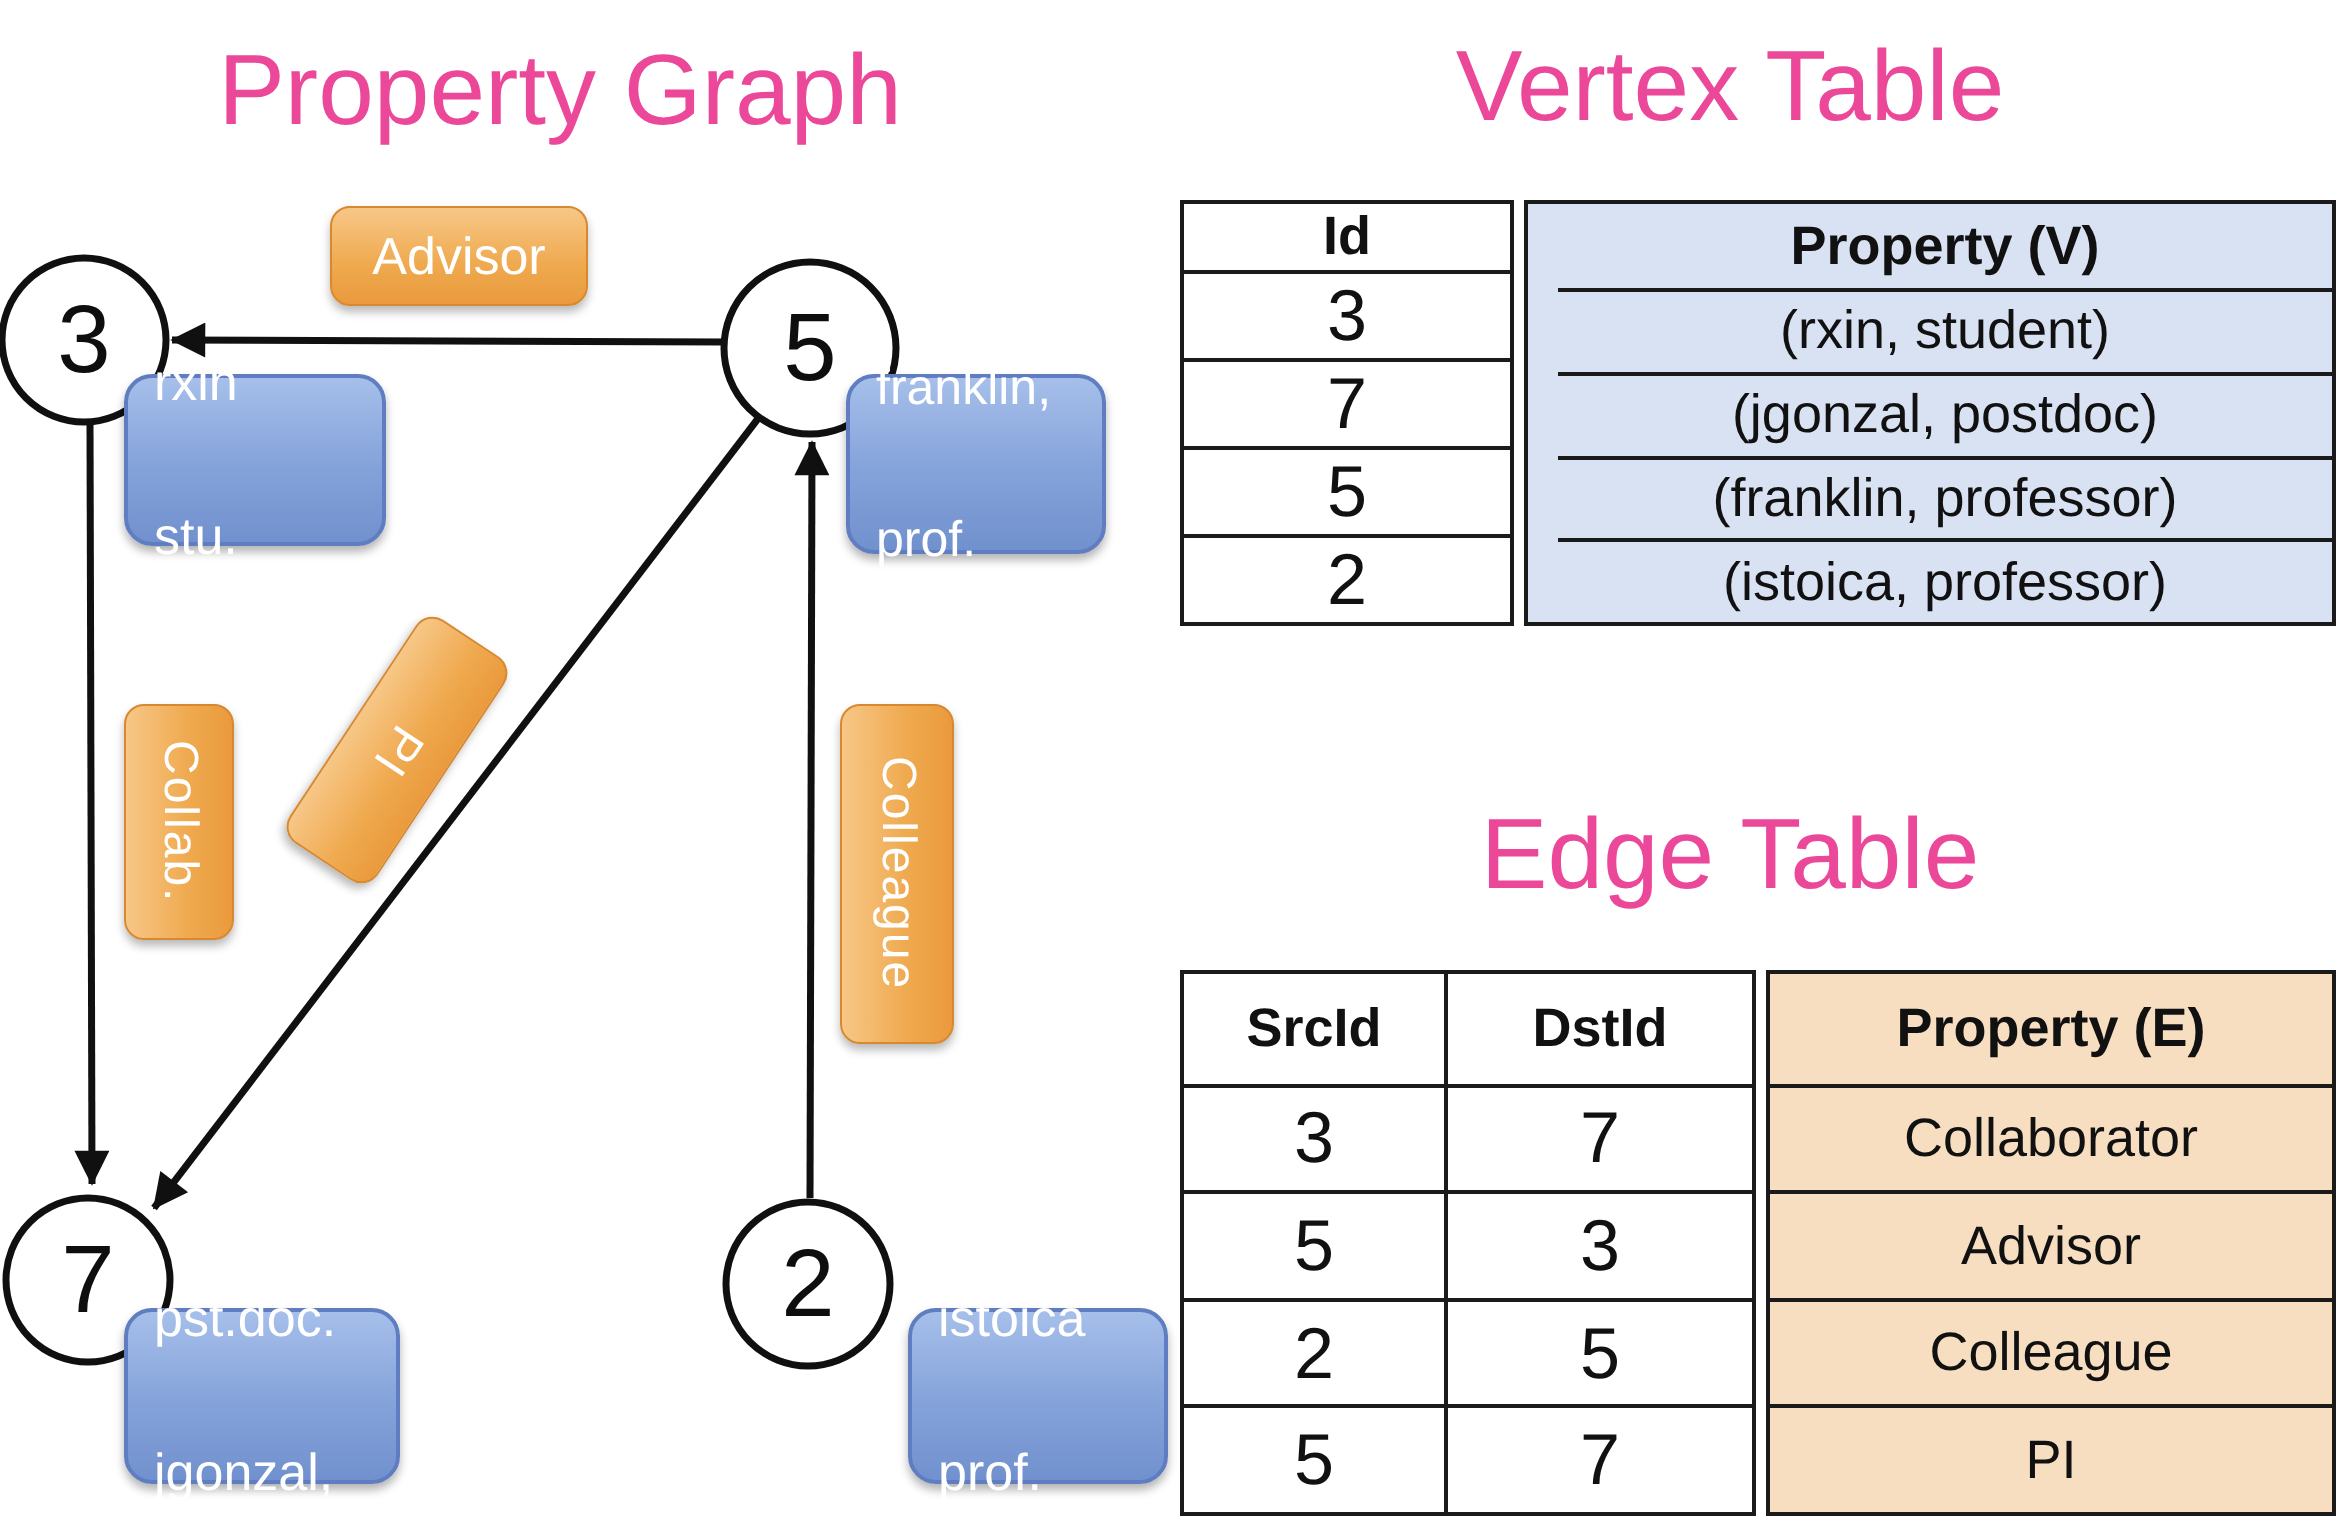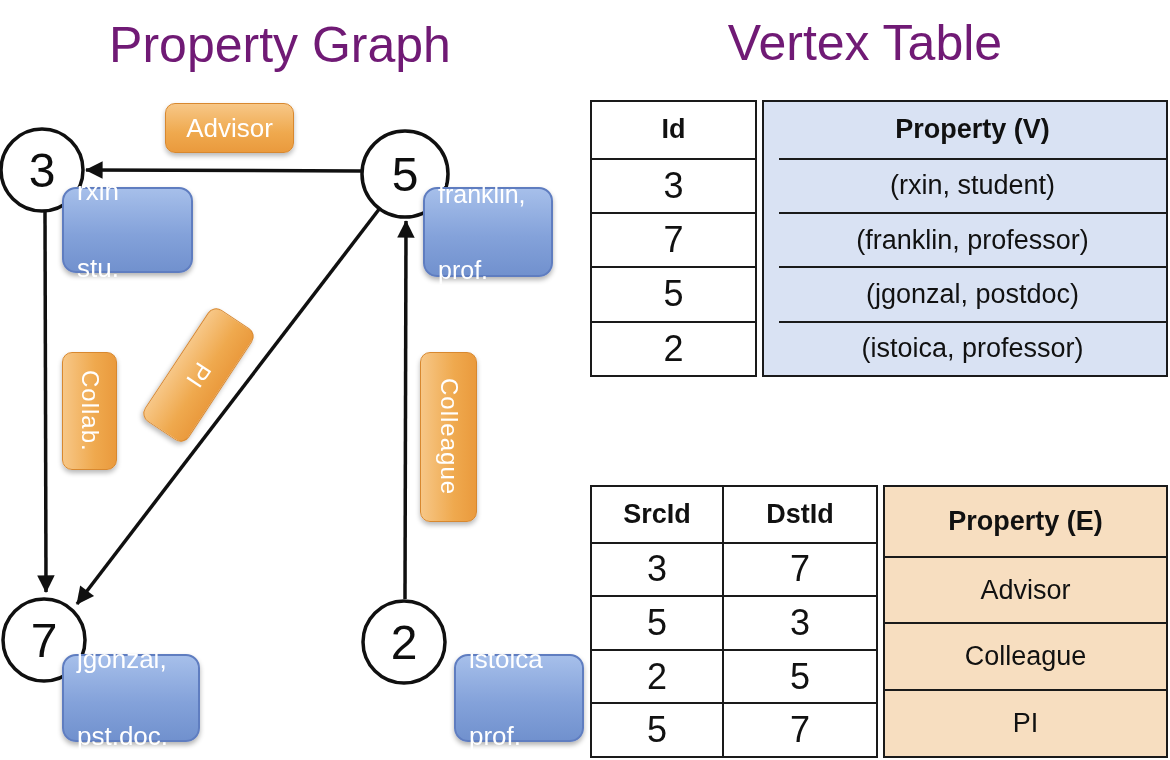--- a/index.html
+++ b/index.html
@@ -3,21 +3,21 @@
 <meta charset="utf-8">
 <style>
   html,body{margin:0;padding:0;background:#ffffff;}
   #stage{
     position:relative;width:1170px;height:760px;background:#ffffff;overflow:hidden;
     font-family:"Liberation Sans",sans-serif;color:#111;
   }
   .abs{position:absolute;}
   
   .big-title{
-    font-size:50px;font-weight:300;letter-spacing:0px;color:#701a75;
+    font-size:50px;font-weight:300;letter-spacing:0px;color:#ec4899;
     text-align:center;white-space:nowrap;
   }
   
   .node-num{
     width:64px;height:66px;display:flex;align-items:center;justify-content:center;
     font-size:48px;font-weight:300;color:#0e0e0e;
   }
   
   .vbox{ 
     background:linear-gradient(180deg,#a6bfea 0%,#84a2da 55%,#7191ce 100%);
@@ -93,31 +93,31 @@
 
   <div class="abs vbox" style="left:62px;top:187px;width:131px;height:86px;">
     <span>rxin</span>
     <span>stu.</span>
   </div>
   <div class="abs vbox" style="left:423px;top:187px;width:130px;height:90px;font-size:25px;justify-content:center;">
     <span>franklin,</span>
     <span>prof.</span>
   </div>
   <div class="abs vbox" style="left:62px;top:654px;width:138px;height:88px;">
+    <span>pst.doc.</span>
     <span>jgonzal,</span>
-    <span>pst.doc.</span>
   </div>
   <div class="abs vbox" style="left:422px;top:654px;width:130px;height:88px;margin-left:32px;">
     <span>istoica</span>
     <span>prof.</span>
   </div>
 
   <div class="abs big-title" style="left:560px;top:14px;width:610px;">Vertex Table</div>
 
-  <div class="abs split-table" style="left:590px;top:100px;width:578px;height:277px;border-radius:23px;">
+  <div class="abs split-table" style="left:590px;top:100px;width:578px;height:213px;border-radius:23px;">
     <div class="subtable" style="width:167px;">
       <div class="trow first">
           <div class="tcell hdr">Id</div>
         </div>
       <div class="trow">
           <div class="tcell num">3</div>
         </div>
       <div class="trow">
           <div class="tcell num">7</div>
         </div>
@@ -130,31 +130,32 @@
     </div>
     <div class="gap"></div>
     <div class="subtable fill-blue" style="flex:1;padding-left:15px;">
       <div class="trow first">
           <div class="tcell hdr">Property (V)</div>
         </div>
       <div class="trow">
           <div class="tcell">(rxin, student)</div>
         </div>
       <div class="trow">
-          <div class="tcell">(franklin, professor)</div>
+          <div class="tcell">(jgonzal, postdoc)</div>
         </div>
       <div class="trow">
-          <div class="tcell">(jgonzal, postdoc)</div>
+          <div class="tcell">(franklin, professor)</div>
         </div>
       <div class="trow">
           <div class="tcell">(istoica, professor)</div>
         </div>
     </div>
   </div>
 
+  <div class="abs big-title" style="left:560px;top:398px;width:610px;">Edge Table</div>
 
   <div class="abs split-table" style="left:590px;top:485px;width:578px;height:273px;border-radius:11px;">
     <div class="subtable" style="width:288px;">
       <div class="trow first">
         <div class="tcell hdr" style="flex:0 0 130px;">SrcId</div>
         <div class="tcell hdr div-left">DstId</div>
       </div>
       <div class="trow">
         <div class="tcell num" style="flex:0 0 130px;">3</div>
         <div class="tcell num div-left">7</div>
@@ -171,20 +172,23 @@
         <div class="tcell num" style="flex:0 0 130px;">5</div>
         <div class="tcell num div-left">7</div>
       </div>
     </div>
     <div class="gap"></div>
     <div class="subtable fill-peach" style="flex:1;">
       <div class="trow first">
           <div class="tcell hdr">Property (E)</div>
         </div>
       <div class="trow">
+          <div class="tcell">Collaborator</div>
+        </div>
+      <div class="trow">
           <div class="tcell">Advisor</div>
         </div>
       <div class="trow">
           <div class="tcell">Colleague</div>
         </div>
       <div class="trow">
           <div class="tcell">PI</div>
         </div>
     </div>
   </div>

